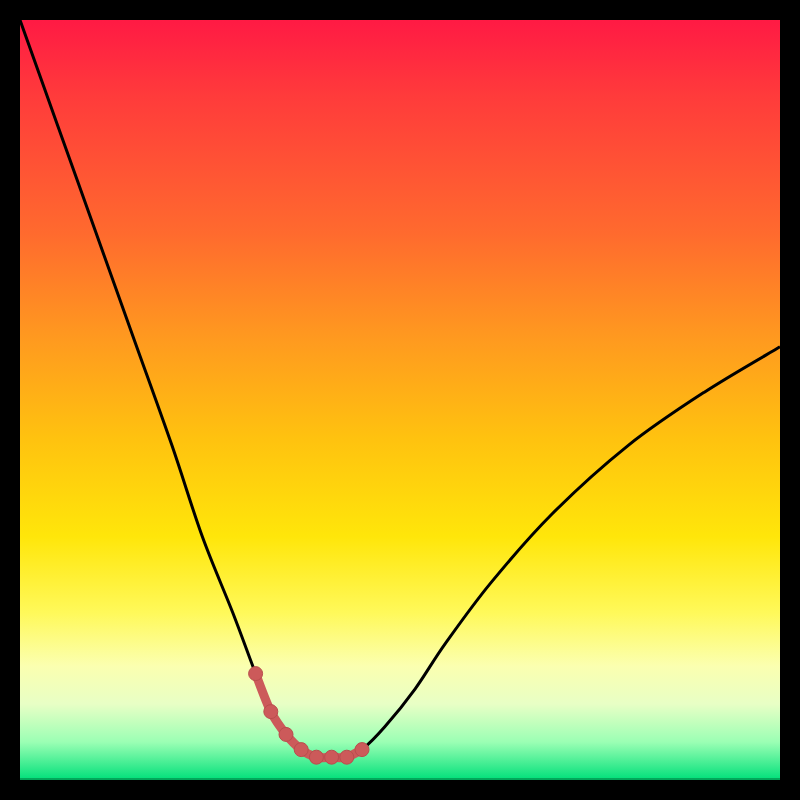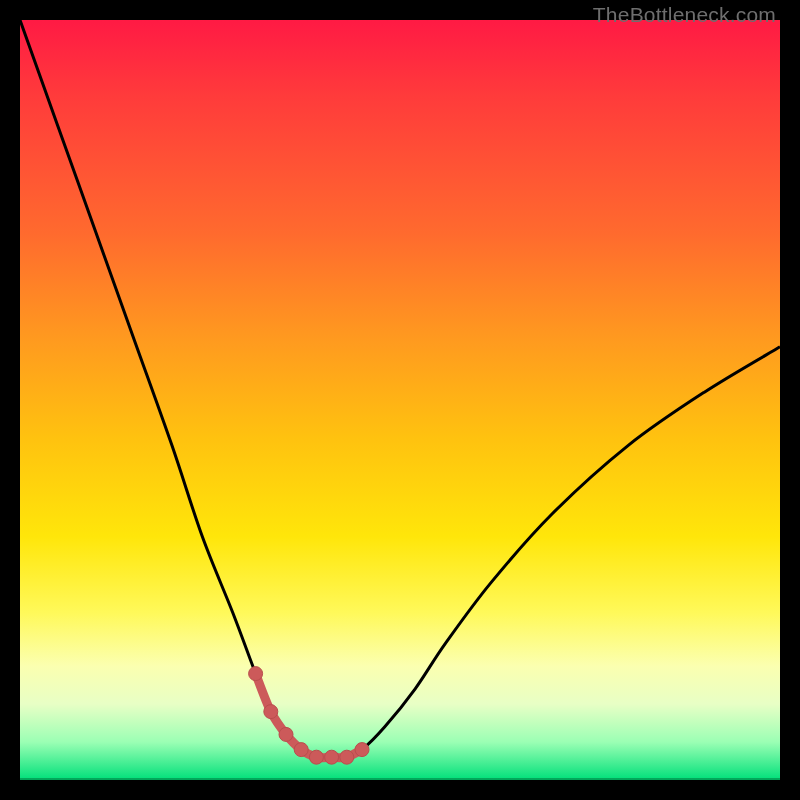--- a/index.html
+++ b/index.html
@@ -84,14 +84,13 @@
           <circle cx="296.40" cy="737.20" r="7" fill="#cc5a5a" stroke="#b94d4d" stroke-width="1"></circle>
           <circle cx="311.60" cy="737.20" r="7" fill="#cc5a5a" stroke="#b94d4d" stroke-width="1"></circle>
           <circle cx="326.80" cy="737.20" r="7" fill="#cc5a5a" stroke="#b94d4d" stroke-width="1"></circle>
           <circle cx="342.00" cy="729.60" r="7" fill="#cc5a5a" stroke="#b94d4d" stroke-width="1"></circle>
         </g>
     </svg>
 
     <div class="bottom-dark-line"></div>
   </div>
 
-  <div class="watermark">TheBottleneck.com</div>
 </div>
 
 </body></html>

